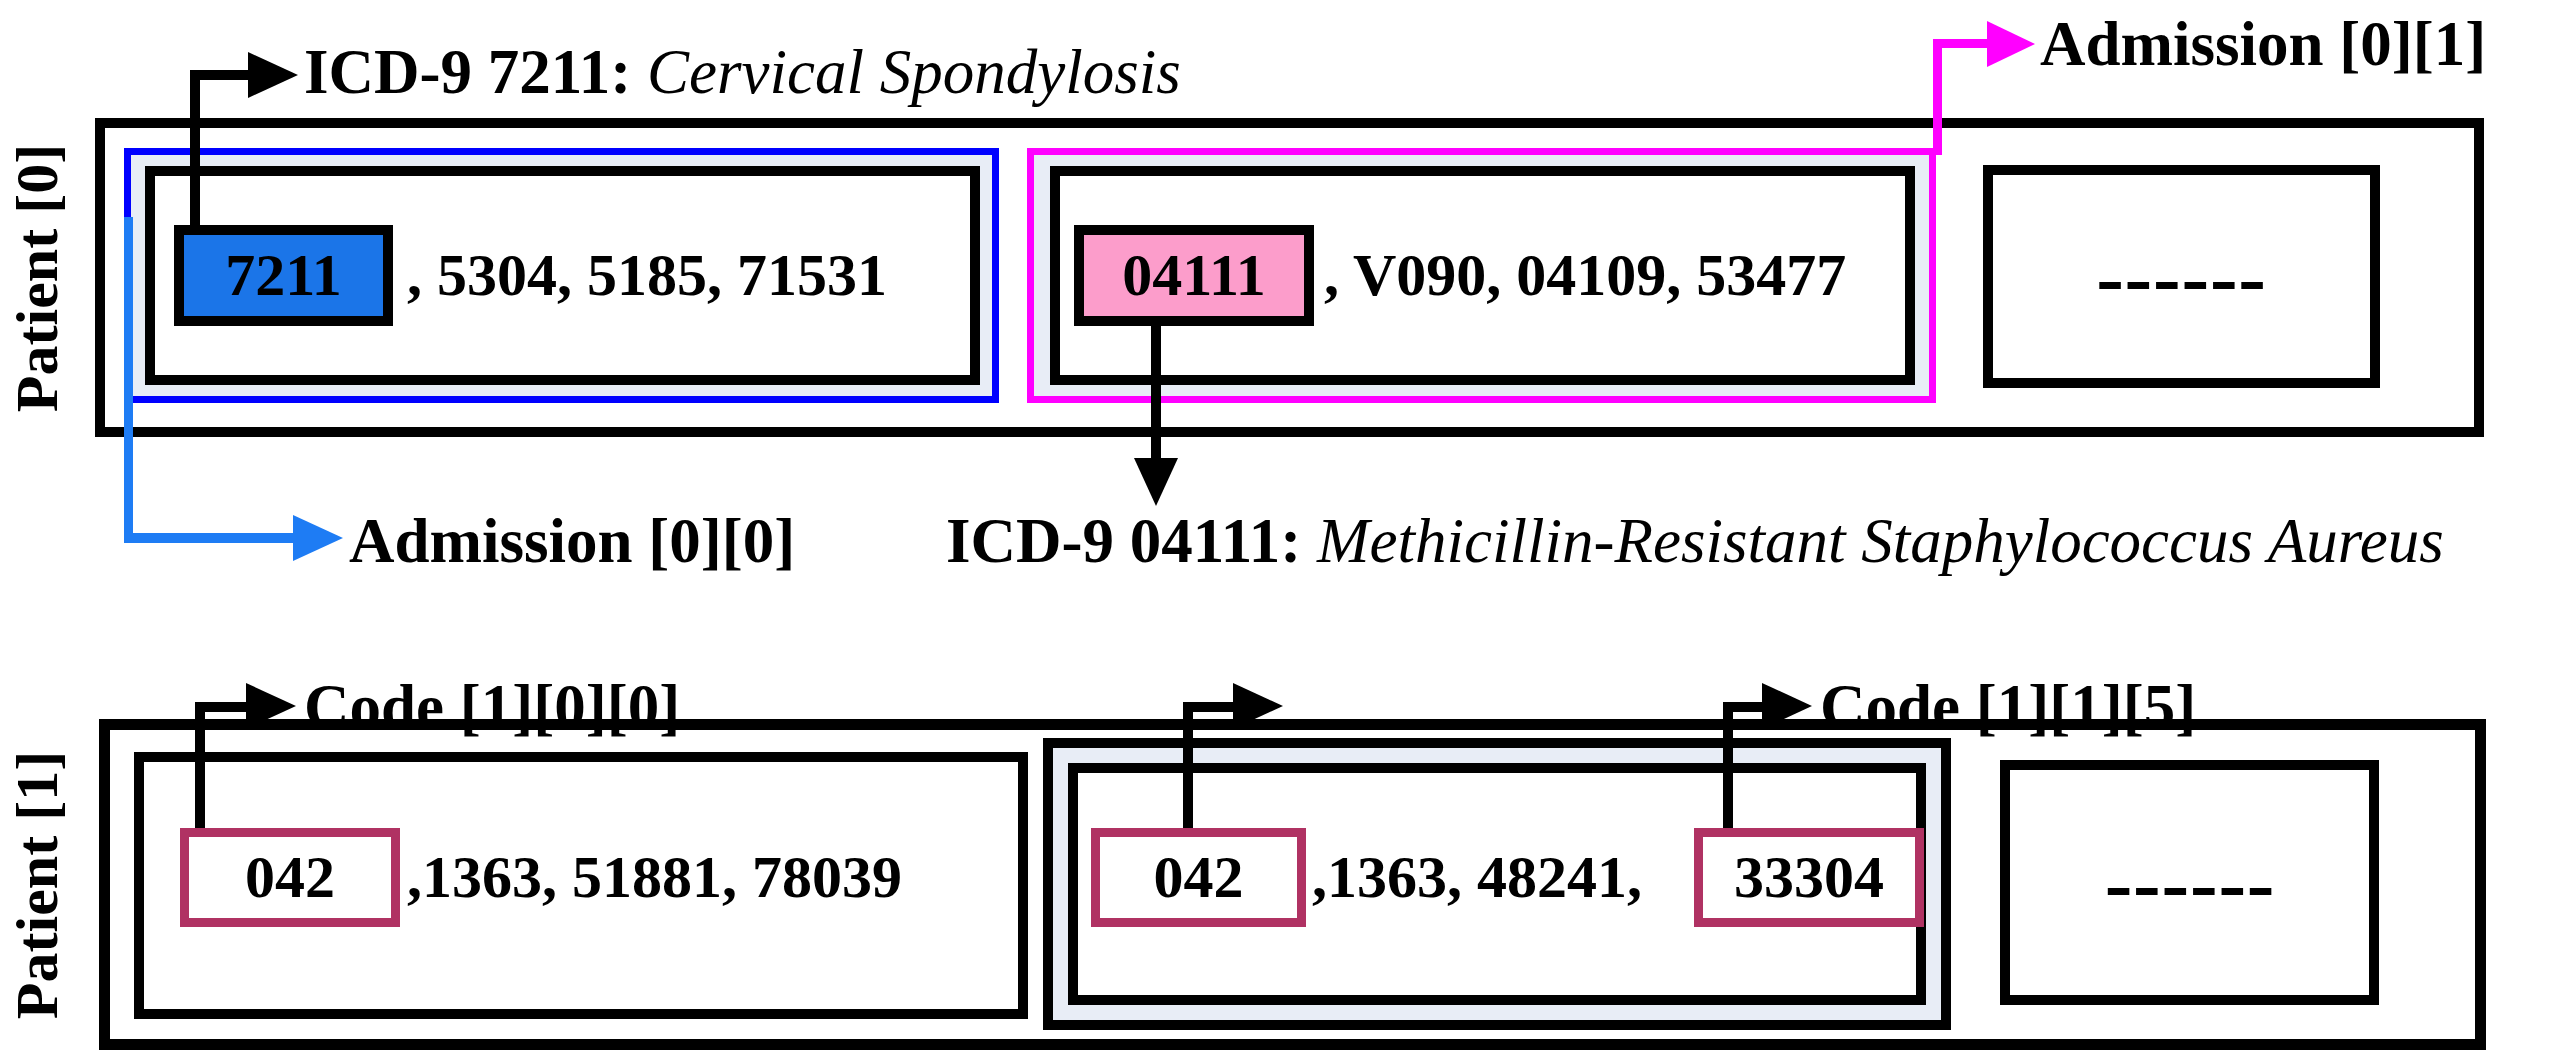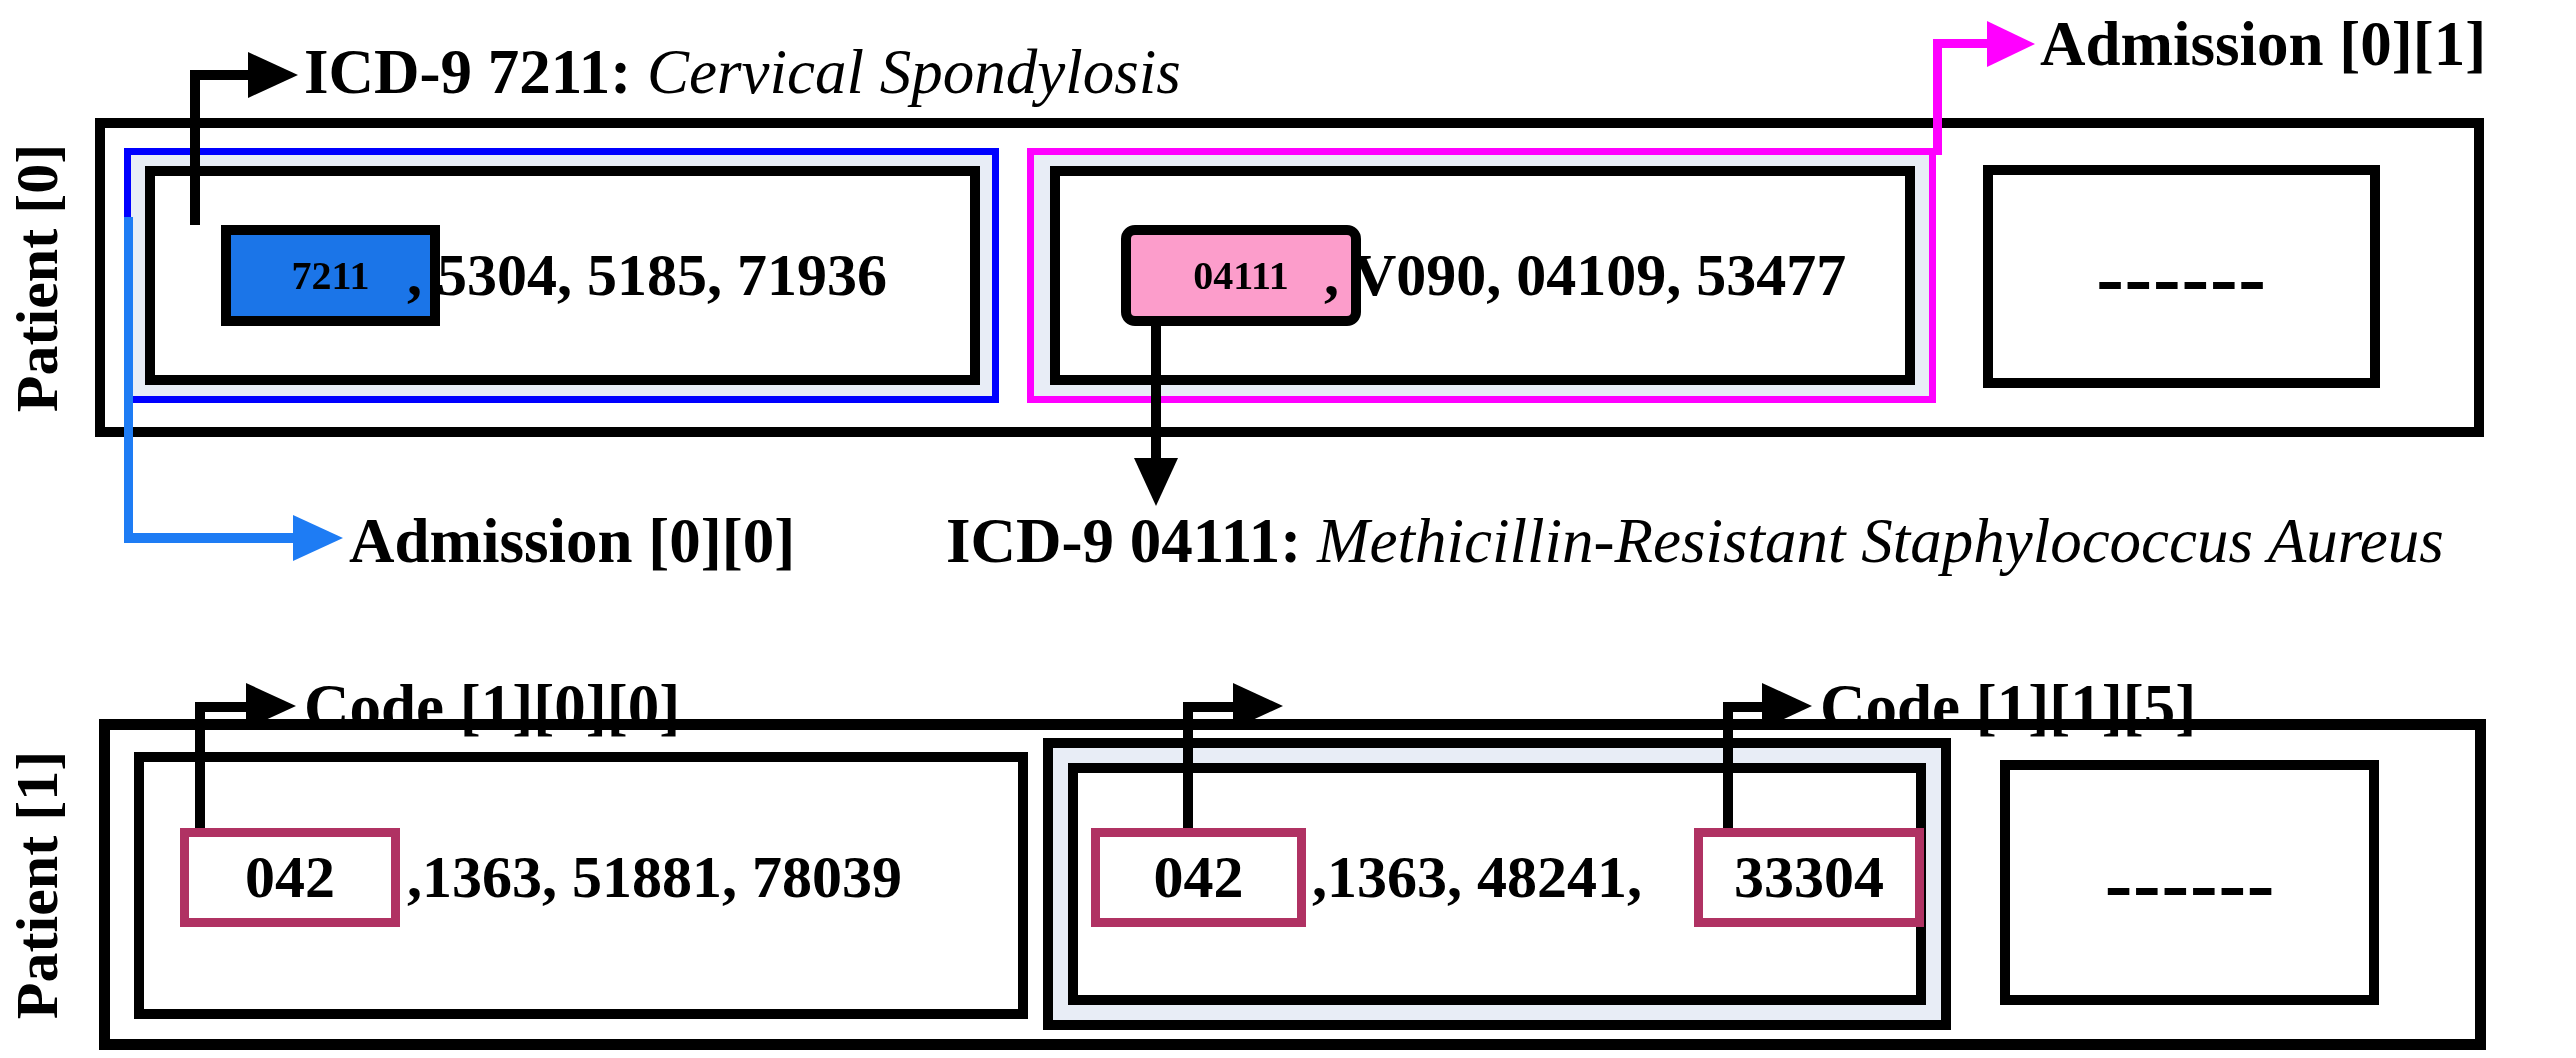--- a/index.html
+++ b/index.html
@@ -9,21 +9,21 @@
   }
   html,body{margin:0;padding:0;background:#fff;}
   #canvas{position:relative;width:2576px;height:1059px;background:#fff;overflow:hidden;
           font-family:"Liberation Serif", serif;color:var(--ink);}
   .abs{position:absolute;}
   
   .outer-box{border:10.7px solid var(--ink);background:#fff;z-index:1;}
   .outline-ring{z-index:2;}
   .inner-box{border:10px solid var(--ink);background:#fff;z-index:3;}
   .code-box{border:10px solid var(--ink);z-index:4;display:flex;align-items:center;justify-content:center;
-            font-weight:bold;font-size:40px;margin-left:47px;}
+            font-weight:bold;font-size:60px;}
   .maroon-box{border:9px solid var(--maroon);background:#fff;z-index:4;display:flex;align-items:center;
               justify-content:center;font-weight:bold;font-size:60px;}
   
   .run{font-weight:bold;font-size:60px;white-space:nowrap;display:flex;align-items:center;z-index:4;}
   .lbl{font-weight:bold;font-size:63px;line-height:66px;white-space:nowrap;z-index:6;}
   .lbl .it{font-style:italic;font-weight:normal;}
   .vlabel{width:380px;height:66px;text-align:center;font-weight:bold;font-size:60px;line-height:66px;
           transform:rotate(-90deg);transform-origin:center;z-index:6;white-space:nowrap;}
   .dots{display:flex;align-items:center;justify-content:center;font-weight:bold;font-size:83px;
         letter-spacing:0.8px;z-index:4;}
@@ -44,26 +44,26 @@
 <div id="canvas">
 
   <div class="abs vlabel" style="left:-153px;top:245px;">Patient [0]</div>
 
   <div class="abs outer-box" style="left:95px;top:118px;width:2369px;height:299px;"></div>
 
   <div class="abs outline-ring" style="left:124px;top:148px;width:861px;height:241px;
        border:7.4px solid var(--blue-outline);background:var(--gap-fill);"></div>
   <div class="abs inner-box" style="left:145px;top:166px;width:815px;height:199px;"></div>
   <div class="abs code-box" style="left:174px;top:225px;width:199px;height:81px;background:var(--blue-fill);">7211</div>
-  <div class="abs run" style="left:407px;top:225px;height:101px;">, 5304, 5185, 71936</div>
+  <div class="abs run" style="left:407px;top:225px;height:101px;">, 5304, 5185, 71531</div>
 
   <div class="abs outline-ring" style="left:1027px;top:148px;width:895px;height:241px;
        border:7.4px solid var(--magenta);background:var(--gap-fill);"></div>
   <div class="abs inner-box" style="left:1050px;top:166px;width:845px;height:199px;"></div>
-  <div class="abs code-box" style="left:1074px;top:225px;width:220px;height:81px;background:var(--pink-fill);border-radius:14px;">04111</div>
+  <div class="abs code-box" style="left:1074px;top:225px;width:220px;height:81px;background:var(--pink-fill);">04111</div>
   <div class="abs run" style="left:1324px;top:225px;height:101px;">, V090, 04109, 53477</div>
 
   <div class="abs inner-box" style="left:1983px;top:165px;width:377px;height:203px;"></div>
   <div class="abs dots" style="left:1983px;top:165px;width:397px;height:223px;">------</div>
 
   <div class="abs line" style="left:190px;top:70px;width:10px;height:155px;"></div>
   <div class="abs line" style="left:190px;top:70px;width:63px;height:10px;"></div>
   <div class="abs ah-right" style="left:248px;top:52px;"></div>
   <div class="abs lbl" style="left:304px;top:39px;">
     <span>ICD-9 7211: </span><span class="it">Cervical Spondylosis</span>

